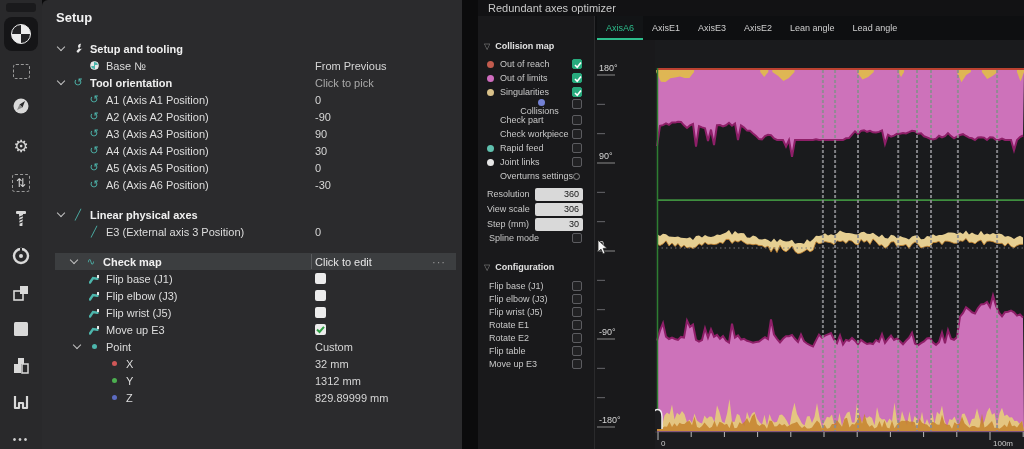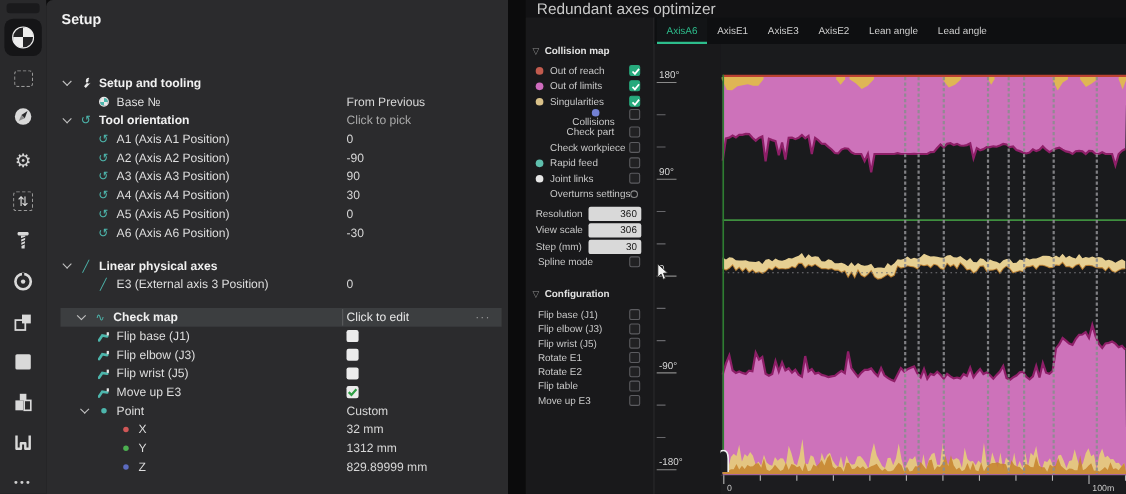--- a/index.html
+++ b/index.html
@@ -9,21 +9,21 @@
   
   #iconbar{position:absolute;left:0;top:0;width:42px;height:449px;background:#29292b;}
   .sb-ic{position:absolute;left:0;width:42px;display:flex;align-items:center;justify-content:center;color:#d6d6d6;}
   .sb-sel{position:absolute;left:4px;width:34px;height:34px;background:#151517;border-radius:8px;display:flex;align-items:center;justify-content:center;}
   .datum{border-radius:50%;border:1.5px solid #ededed;background:conic-gradient(#ededed 0 25%,#232325 25% 50%,#ededed 50% 75%,#232325 75%);}
   .dashedsq{border:1.2px dashed #9a9a9a;border-radius:3px;}
 
   
   #setup{position:absolute;left:42px;top:0;width:420px;height:449px;background:#2b2b2d;border-radius:6px 0 0 0;}
   #setup-title{position:absolute;left:14px;top:10px;font-size:13px;font-weight:bold;color:#f2f2f2;}
-  #setup-rows{position:absolute;left:0;top:40px;right:0;margin-top:27px;}
+  #setup-rows{position:absolute;left:0;top:40px;right:0;}
   .srow{position:relative;height:17px;display:flex;align-items:center;font-size:11px;color:#dedede;}
   .srow.gap{margin-top:13px;}
   .srow .lbl{white-space:nowrap;}
   .srow.grp .lbl{font-weight:bold;color:#f0f0f0;}
   .srow .val{position:absolute;left:273px;font-size:11px;color:#d6d6d6;display:flex;align-items:center;white-space:nowrap;}
   .srow .val.muted{color:#a9a9a9;}
   .srow.selected{background:#3c3e40;margin-left:13px;margin-right:6px;padding-left:0;}
   .srow.selected .val{left:260px;color:#e6e6e6;}
   .chev{width:6px;height:6px;border-right:1.5px solid #c2c2c2;border-bottom:1.5px solid #c2c2c2;transform:rotate(45deg);margin-top:-3px;flex:0 0 auto;}
   .tic{display:inline-flex;align-items:center;justify-content:center;flex:0 0 auto;}
@@ -31,21 +31,21 @@
   .cb{width:11px;height:11px;border-radius:2px;background:#ececec;position:relative;}
   .dot{border-radius:50%;display:inline-block;flex:0 0 auto;}
   .vdiv{position:absolute;left:256px;top:1px;bottom:1px;width:1px;background:#5a5c5e;}
   .ell{position:absolute;right:10px;color:#9a9a9a;font-size:11px;letter-spacing:1px;}
 
   
   #gap{position:absolute;left:462px;top:0;width:16px;height:449px;background:#0b0b0c;}
 
   
   #optwin{position:absolute;left:478px;top:0;width:546px;height:449px;background:#19191b;}
-  #opt-title{position:absolute;left:0;top:0;width:546px;height:16px;background:#121214;color:#c9c9c9;font-size:14px;line-height:16px;padding-left:10px;}
+  #opt-title{position:absolute;left:0;top:0;width:546px;height:16px;background:#121214;color:#c9c9c9;font-size:11px;line-height:16px;padding-left:10px;}
   #settings{position:absolute;left:0;top:16px;width:117px;bottom:0;background:#19191b;border-right:1px solid #2a2a2c;font-size:9px;color:#c8c8c8;}
   .sec-h{display:flex;align-items:center;gap:5px;padding-left:6px;font-weight:bold;color:#e2e2e2;}
   .sec-h .tri{color:#8f8f8f;font-size:8px;font-weight:normal;}
   .orow{position:absolute;left:0;width:117px;height:14px;display:flex;align-items:center;}
   .orow .odot{width:7px;height:7px;border-radius:50%;margin-left:9px;flex:0 0 auto;}
   .orow .olbl{margin-left:6px;white-space:nowrap;}
   .orow .nodot{margin-left:22px;}
   .ocb{position:absolute;right:13px;width:10px;height:10px;border-radius:2px;border:1px solid #5c5c60;background:#212123;}
   .ocb.on{background:#27aa7d;border-color:#27aa7d;}
   .ogear{position:absolute;right:15px;width:7px;height:7px;border-radius:50%;border:1px solid #8a8a8a;}
@@ -339,21 +339,21 @@
           <span class="olbl">Singularities</span>
           <div class="ocb on"><svg width="10" height="10" viewBox="0 0 10 10">
               <path d="M2,5 L4.2,7.2 L8,2.6" fill="none" stroke="#fff" stroke-width="1.6"></path>
             </svg></div>
         </div>
         <div class="orow" style="top: 83px; flex-direction: column;">
           <div class="odot" style="background: rgb(115, 129, 212);"></div>
           <span class="olbl">Collisions</span>
           <div class="ocb"></div>
         </div>
-        <div class="orow" style="top: 97px; padding-left: 15px;">
+        <div class="orow" style="top: 97px;">
           <span class="olbl nodot">Check part</span>
           <div class="ocb"></div>
         </div>
         <div class="orow" style="top: 111px;">
           <span class="olbl nodot">Check workpiece</span>
           <div class="ocb"></div>
         </div>
         <div class="orow" style="top: 125px;">
           <div class="odot" style="background: rgb(95, 192, 174);"></div>
           <span class="olbl">Rapid feed</span>

